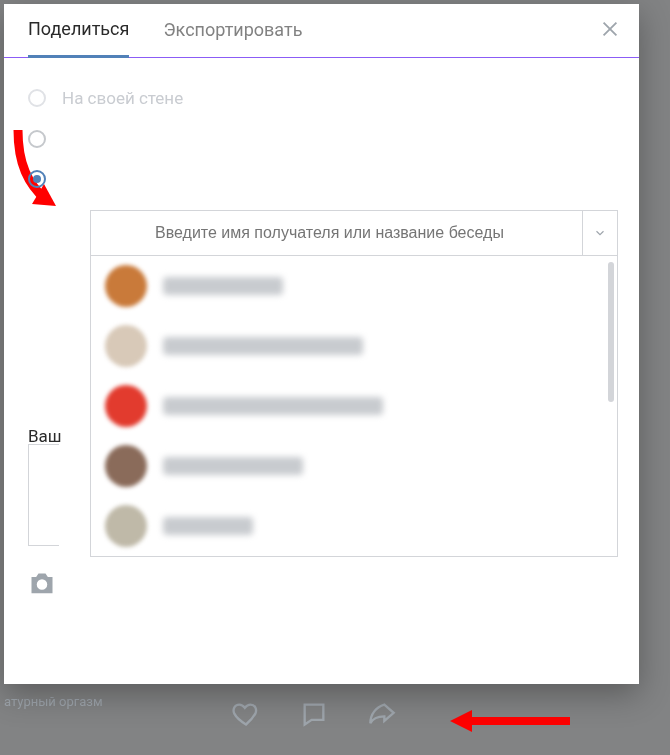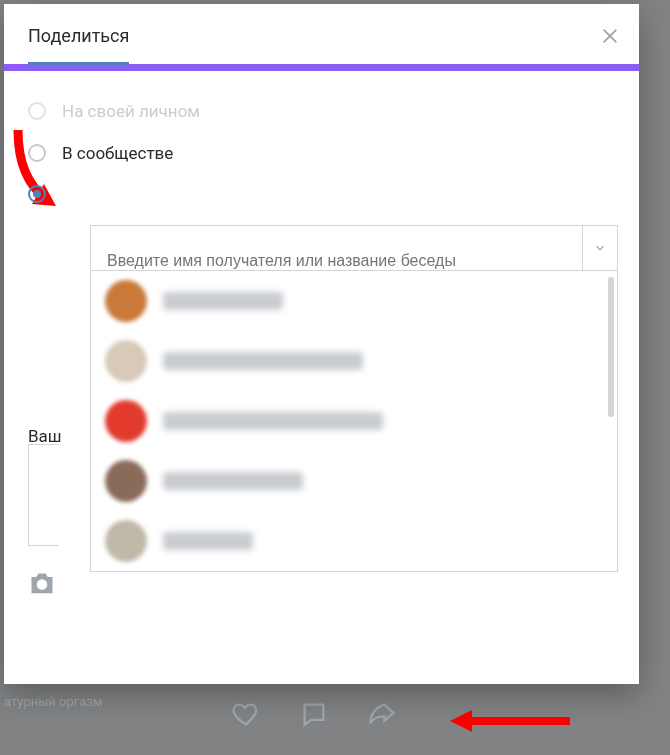--- a/index.html
+++ b/index.html
@@ -5,36 +5,36 @@
   html,body{margin:0;padding:0;width:670px;height:755px;font-family:-apple-system,BlinkMacSystemFont,"Segoe UI",Roboto,Helvetica,Arial,sans-serif;overflow:hidden;background:#edeef0;}
   
   .backdrop{position:absolute;inset:0;background:rgba(0,0,0,.45);}
   .bg-text{position:absolute;left:4px;color:#9ea5ac;font-size:13px;line-height:20px;white-space:pre;}
   .action-bar{position:absolute;left:232px;top:700px;display:flex;gap:40px;align-items:center;}
   .action-bar svg{width:28px;height:28px;stroke:#9ea5ac;fill:none;stroke-width:2;}
   .red-arrow-bottom{position:absolute;left:450px;top:706px;}
   .red-arrow-bottom svg{width:120px;height:30px;}
   
   .modal{position:absolute;left:4px;top:4px;width:635px;height:680px;background:#fff;box-shadow:0 10px 30px rgba(0,0,0,.3);}
-  .tabs{display:flex;align-items:center;padding:14px 24px 0 24px;position:relative;border-bottom:7px solid #8b5cf6;margin-top:7px;}
+  .tabs{display:flex;align-items:center;padding:14px 24px 0 24px;position:relative;border-bottom:1px solid #8b5cf6;}
   .tab{font-size:18px;color:#828282;padding:0 0 16px 0;margin-right:34px;cursor:pointer;}
   .tab.active{color:#2a2a2a;border-bottom:3px solid #5181b8;margin-bottom:-1px;}
   .close{position:absolute;right:18px;top:14px;cursor:pointer;}
   .close svg{width:22px;height:22px;stroke:#9ea5ac;stroke-width:2;}
   .options{padding:30px 24px 0 24px;}
   .opt{display:flex;align-items:center;margin-bottom:22px;cursor:pointer;}
   .radio{width:18px;height:18px;border:2px solid #c5c8cc;border-radius:50%;margin-right:16px;box-sizing:border-box;flex:none;}
   .radio.disabled{border-color:#e0e2e6;}
   .radio.selected{border-color:#5181b8;position:relative;}
   .radio.selected::after{content:"";position:absolute;inset:3px;background:#5181b8;border-radius:50%;}
   .opt .lbl{font-size:17px;color:#2a2a2a;}
   .opt.disabled .lbl{color:#c9ccd1;}
   
   .recipients{margin:6px 0 0 62px;width:528px;}
-  .input-wrap{border:1px solid #d3d5d9;display:flex;align-items:flex-end;height:44px;}
+  .input-wrap{border:1px solid #d3d5d9;display:flex;align-items:center;height:44px;padding-left:48px;}
   .input-wrap input{flex:1;border:0;outline:0;font-size:16px;color:#7d7f82;padding:0 16px;background:transparent;}
   .chev{width:34px;height:44px;border-left:1px solid #d3d5d9;display:flex;align-items:center;justify-content:center;}
   .chev svg{width:14px;height:14px;stroke:#9ea5ac;stroke-width:2;fill:none;}
   .dropdown{border-left:1px solid #d3d5d9;border-right:1px solid #d3d5d9;border-bottom:1px solid #d3d5d9;max-height:340px;overflow:hidden;position:relative;}
   .dropdown::after{content:"";position:absolute;right:3px;top:6px;width:6px;height:140px;background:#d3d5d9;border-radius:3px;}
   .row{display:flex;align-items:center;height:60px;padding:0 14px;cursor:pointer;}
   .avatar{width:42px;height:42px;border-radius:50%;margin-right:16px;flex:none;filter:blur(2px);}
   .name-blur{height:18px;border-radius:4px;background:#c8cbcf;filter:blur(3px);}
   
   .side-label{position:absolute;left:24px;top:422px;font-size:17px;color:#2a2a2a;}
@@ -71,42 +71,42 @@
   <svg viewBox="0 0 120 30">
       <line x1="120" y1="15" x2="12" y2="15" stroke="#ff0000" stroke-width="8"></line>
       <polygon points="0,15 22,4 22,26" fill="#ff0000"></polygon>
     </svg>
 </div>
 
 <div class="modal">
 
   <div class="tabs">
     <div class="tab active">Поделиться</div>
+    <div class="tab">Экспортировать</div>
     <div class="close">
       <svg viewBox="0 0 24 24">
           <path d="M5 5l14 14M19 5L5 19"></path>
         </svg>
     </div>
   </div>
 
   <div class="red-arrow-top">
     <svg viewBox="0 0 70 90">
         <path d="M20 6 C 20 40, 30 60, 48 76" stroke="#ff0000" stroke-width="9" fill="none"></path>
         <polygon points="58,82 34,80 46,60" fill="#ff0000"></polygon>
       </svg>
   </div>
 
   <div class="options">
     <div class="opt disabled">
       <span class="radio disabled"></span>
-      <span class="lbl">На своей личном</span>
+      <span class="lbl">На своей стене</span>
     </div>
     <div class="opt">
       <span class="radio"></span>
-      <span class="lbl">В сообществе</span>
     </div>
     <div class="opt">
       <span class="radio selected"></span>
     </div>
 
     <div class="recipients">
       <div class="input-wrap">
         <input placeholder="Введите имя получателя или название беседы" style="">
         <div class="chev">
           <svg viewBox="0 0 24 24">

